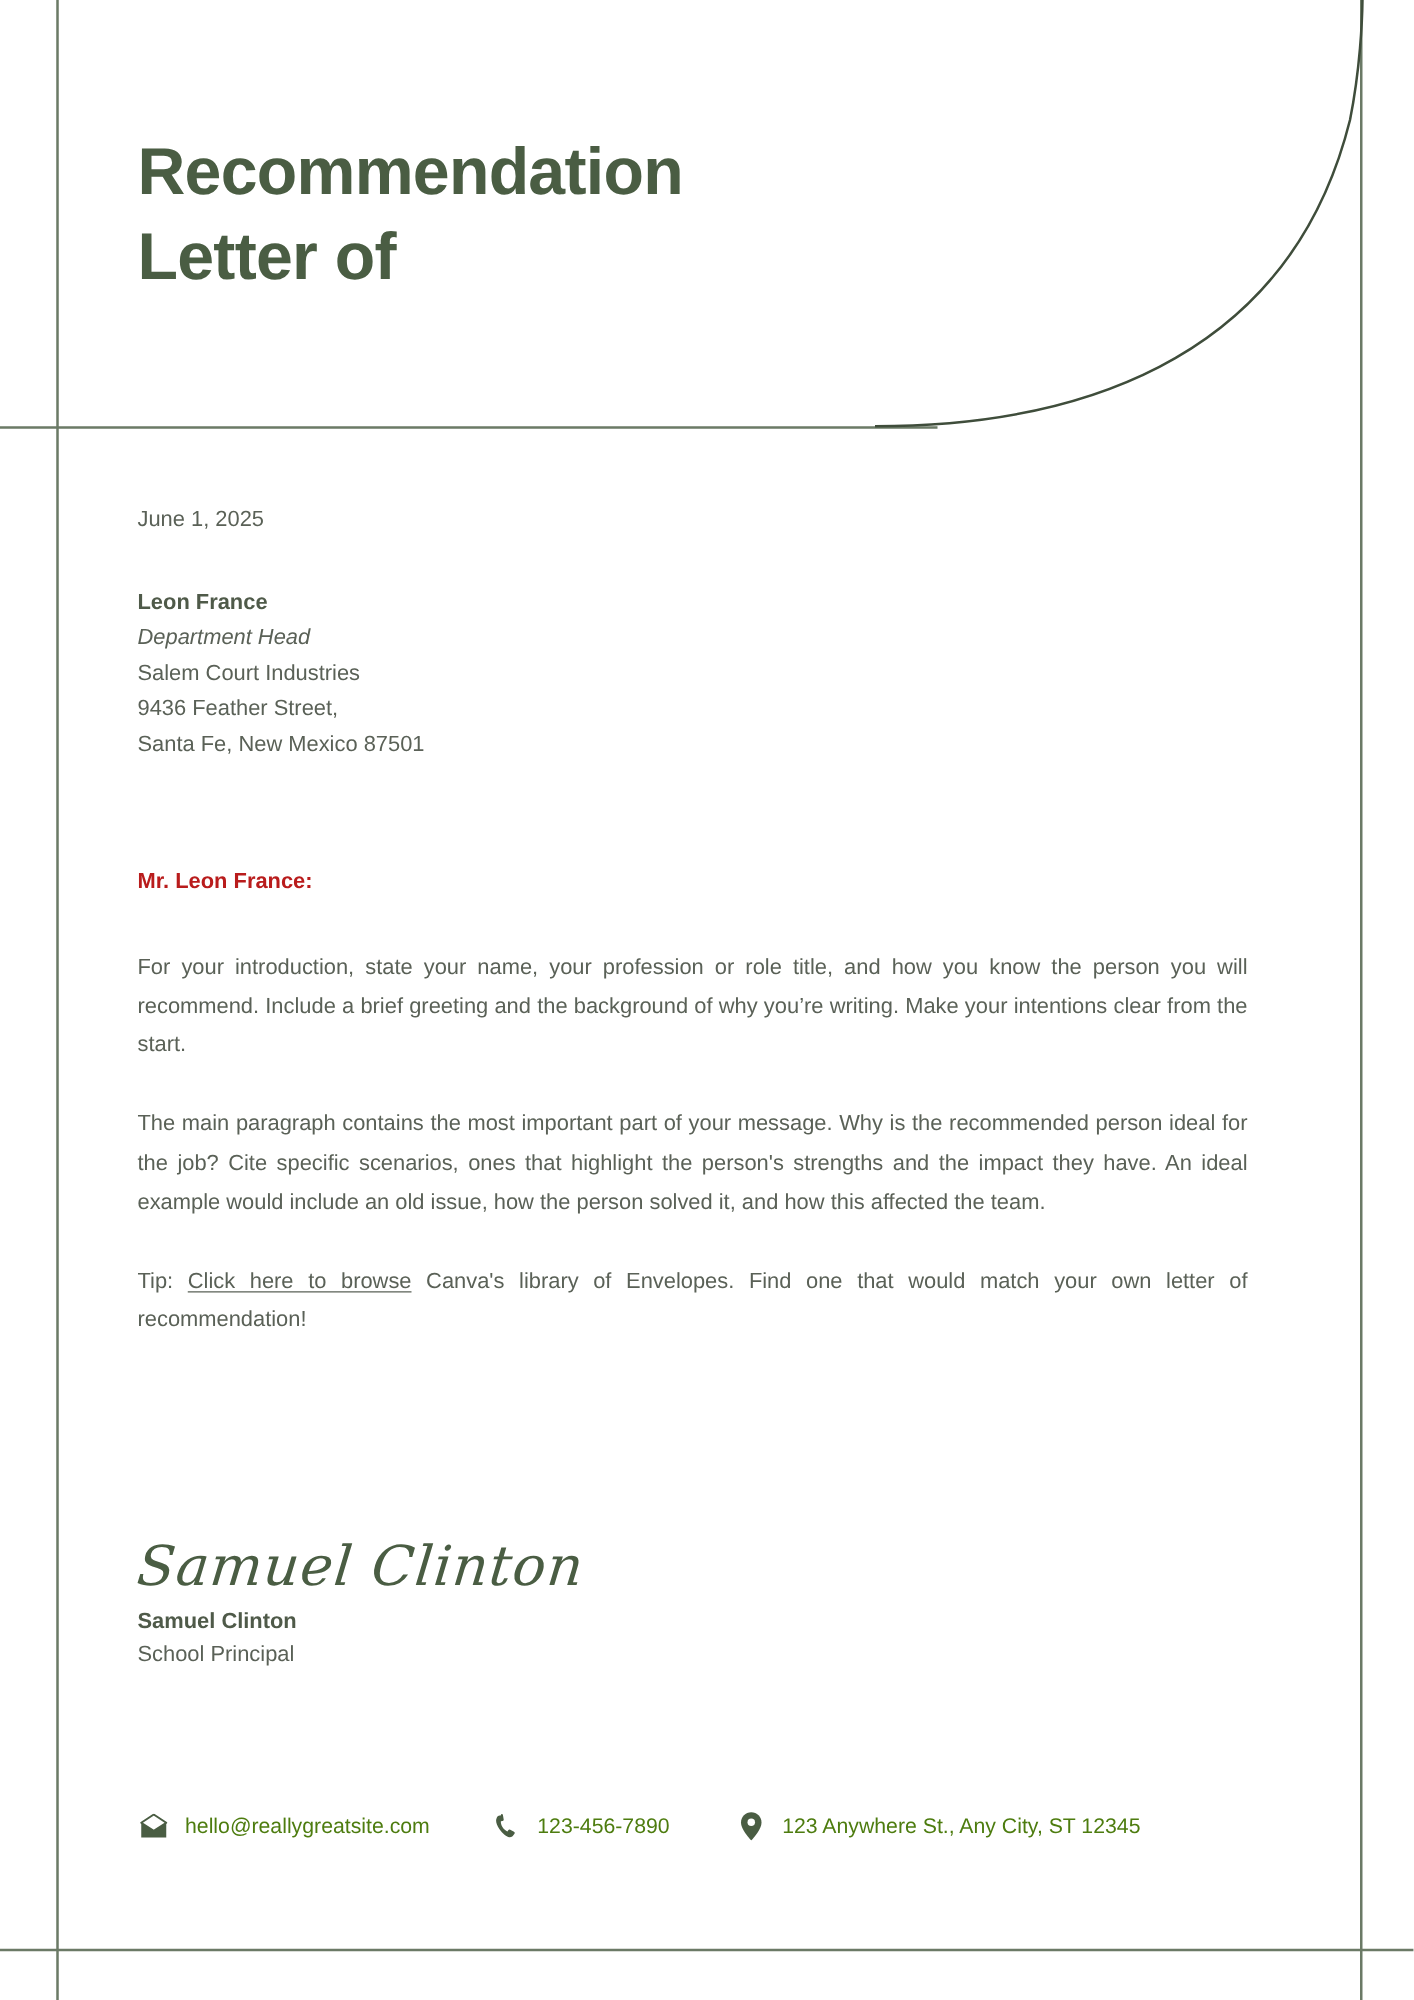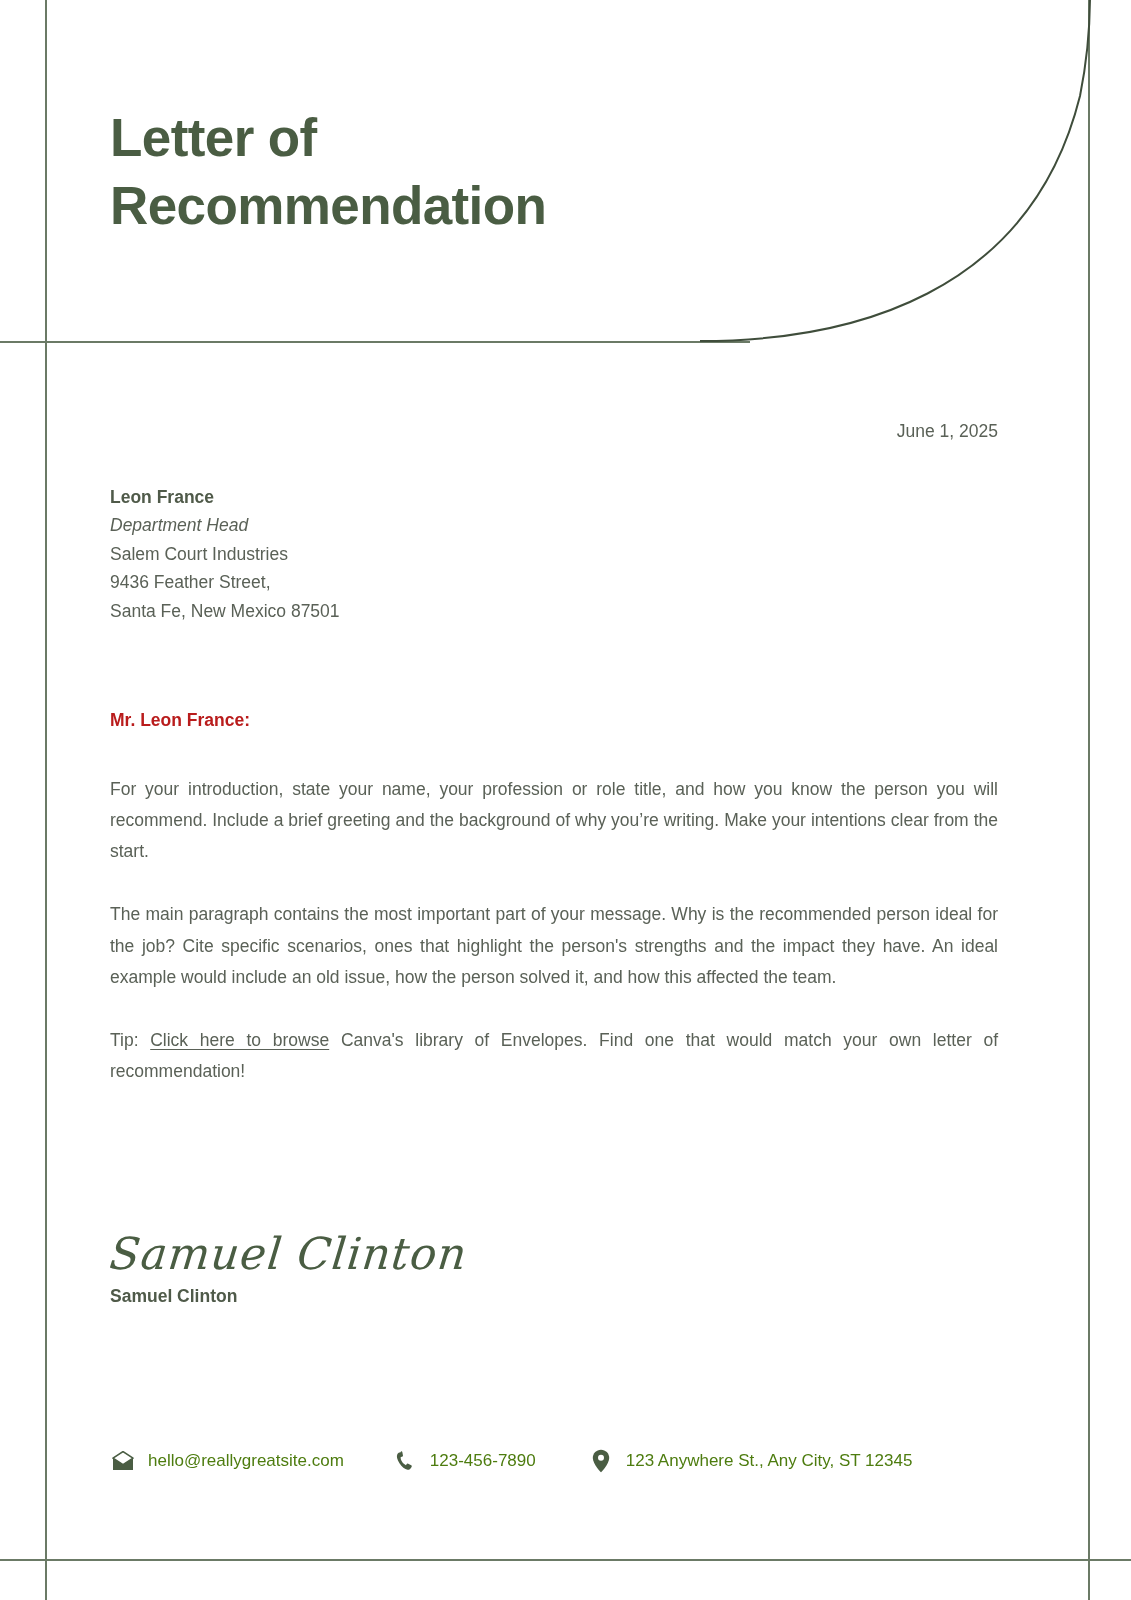--- a/index.html
+++ b/index.html
@@ -56,22 +56,21 @@
     position: absolute;
     left: 110px;
     top: 400px;
     width: 888px;
     color: #5a6157;
     font-size: 17.5px;
     line-height: 1.78;
   }
 
   .date {
-    margin: 16px 0 36px 0;
-    text-align: right;
+    margin: 0 0 36px 0;
   }
 
   .recipient {
     margin: 0 0 80px 0;
     line-height: 1.62;
   }
   .recipient .name {
     font-weight: bold;
     color: #4f5a49;
   }
@@ -163,22 +162,22 @@
   <div class="rule rule-v-left"></div>
   <div class="rule rule-v-right"></div>
   <div class="rule rule-h-top"></div>
   <div class="rule rule-h-bottom"></div>
 
   <svg class="corner-curve" viewBox="0 0 400 350">
     <path d="M 0 345 C 150 345 330 300 380 100 C 388 60 390 20 390 0" fill="none" stroke="#3f4d3b" stroke-width="2"></path>
   </svg>
 
   <div class="title">
+    <div>Recommendation</div>
     <div>Letter of</div>
-    <div>Recommendation</div>
   </div>
 
   <div class="content">
 
     <p class="date">June 1, 2025</p>
 
     <div class="recipient">
       <div class="name">Leon France</div>
       <div class="role">Department Head</div>
       <div>Salem Court Industries</div>
@@ -190,20 +189,21 @@
 
     <p class="para">For your introduction, state your name, your profession or role title, and how you know the person you will recommend. Include a brief greeting and the background of why you’re writing. Make your intentions clear from the start.</p>
     <p class="para">The main paragraph contains the most important part of your message. Why is the recommended person ideal for the job? Cite specific scenarios, ones that highlight the person's strengths and the impact they have. An ideal example would include an old issue, how the person solved it, and how this affected the team.</p>
 
     <p class="para"><span>Tip: </span><a class="tip-link" href="#">Click here to browse</a><span> Canva's library of Envelopes. Find one that would match your own letter of recommendation!</span></p>
   </div>
 
   <div class="signoff">
     <div class="signature">Samuel Clinton</div>
     <p class="signer-name">Samuel Clinton</p>
+    <p class="signer-role">School Principal</p>
   </div>
 
   <div class="footer">
 
     <div class="footer-item email">
       <span class="footer-icon">
         <svg width="24" height="20" viewBox="0 0 24 20" aria-hidden="true">
           <path d="M2 7.2 L12 0.6 L22 7.2 L22 19 L2 19 Z" fill="#4a5d43"></path>
           <path d="M2 7.2 L12 13.6 L22 7.2 L12 0.6 Z" fill="#ffffff" stroke="#4a5d43" stroke-width="1.6" stroke-linejoin="round"></path>
         </svg>

